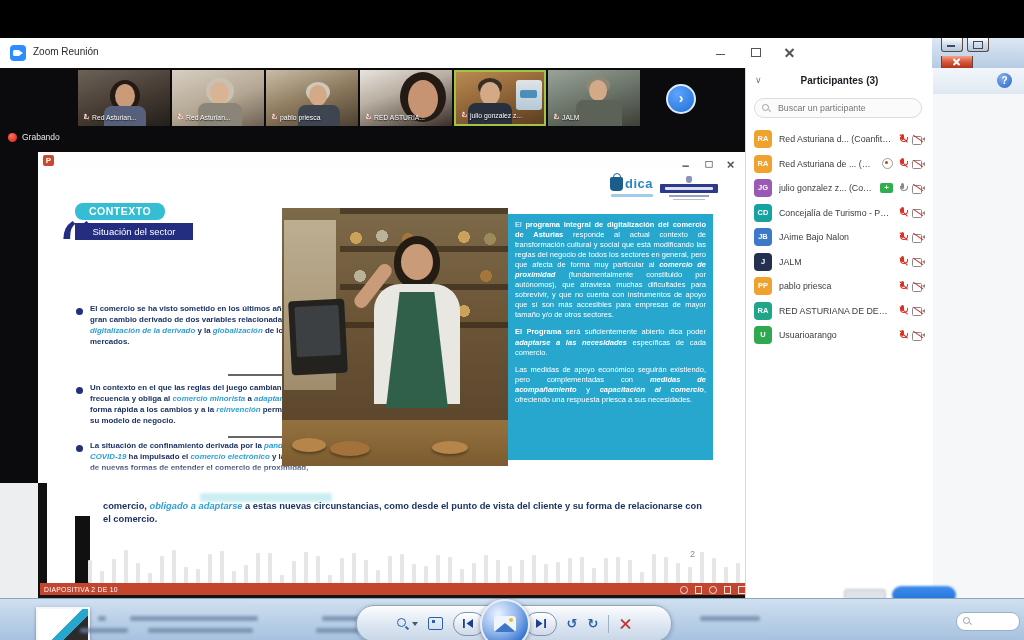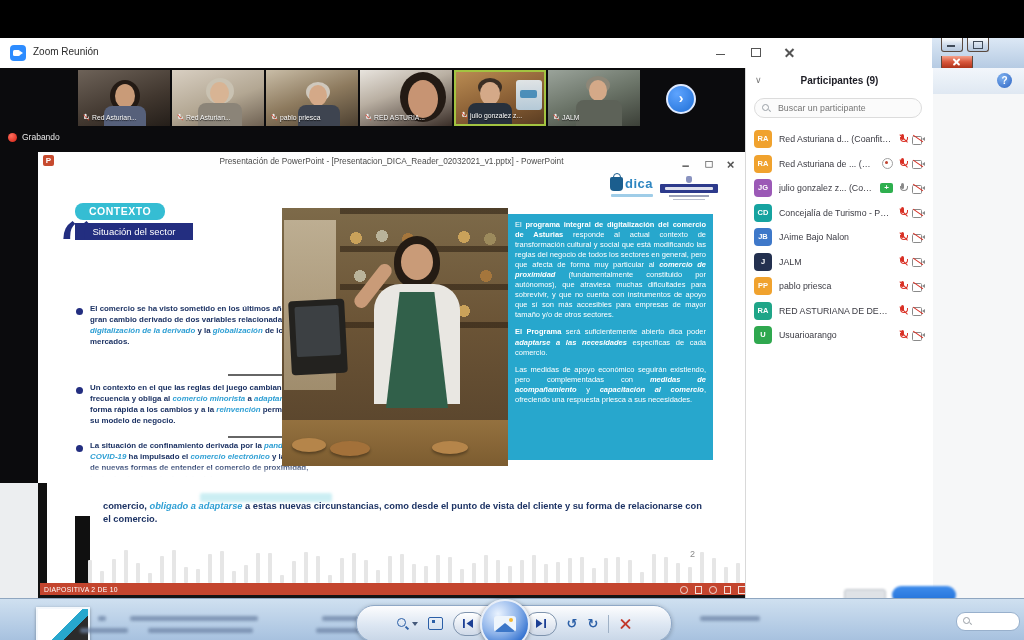--- a/index.html
+++ b/index.html
@@ -317,21 +317,20 @@
   </div>
   <div class="abs next-arrow">›</div>
 
   <div class="abs recording">
     <span class="rec-dot"></span>
     <span class="rec-label">Grabando</span>
   </div>
 
   <div class="abs ppt-titlebar">
     <span class="abs ppt-icon">P</span>
-    <span class="abs ppt-title">Presentación de PowerPoint - [Presentacion_DICA_Reader_02032021_v1.pptx] - PowerPoint</span>
     <span class="abs ppt-controls">
       <span class="wc wc-min"></span>
       <span class="wc wc-max"></span>
       <span class="wc wc-close"></span>
     </span>
   </div>
 
   <div class="abs slide">
     <div class="abs dica-logo">
       <span class="dica-bag"></span>
@@ -456,21 +455,21 @@
         <i class="s-q"></i>
         <i class="s-q"></i>
         <i class="s-l"></i>
       </span>
     </div>
     <span class="abs blackstrip"></span>
   </div>
 
   <div class="abs panel">
     <span class="abs panel-chevron">∨</span>
-    <div class="abs panel-title">Participantes (9)</div>
+    <div class="abs panel-title">Participantes (3)</div>
     <div class="abs psearch">
       <span class="mag"></span>
       <input placeholder="Buscar un participante" style="">
     </div>
     <div class="abs plist">
       <div class="prow">
         <span class="pava" style="background:#F0A22E">RA</span>
         <span class="pname">Red Asturiana d...  (Coanfitrión, yo)</span>
         <span class="pico">
             <span class="mic off">

